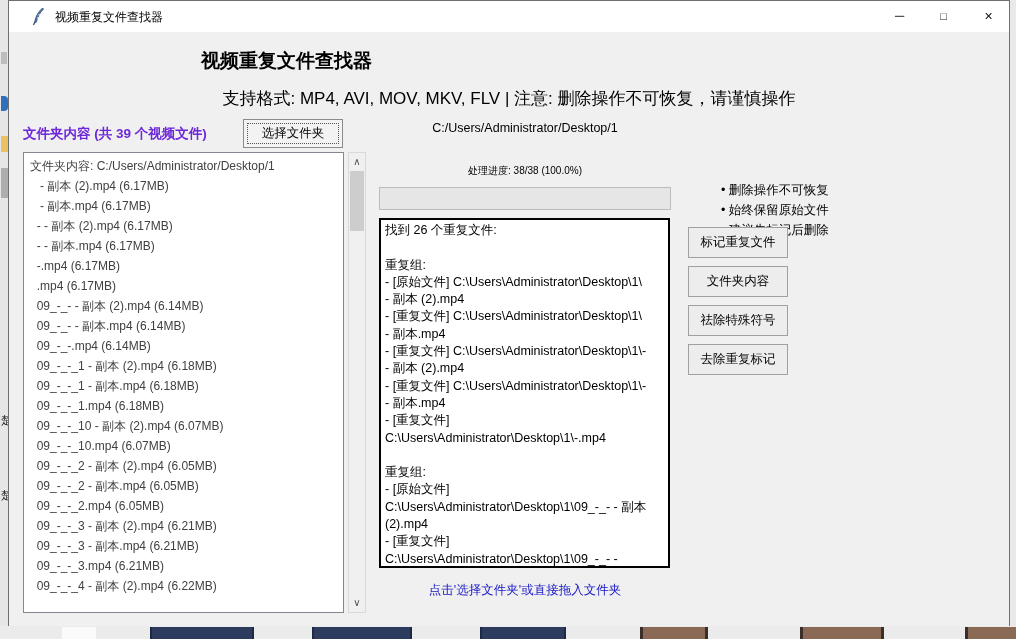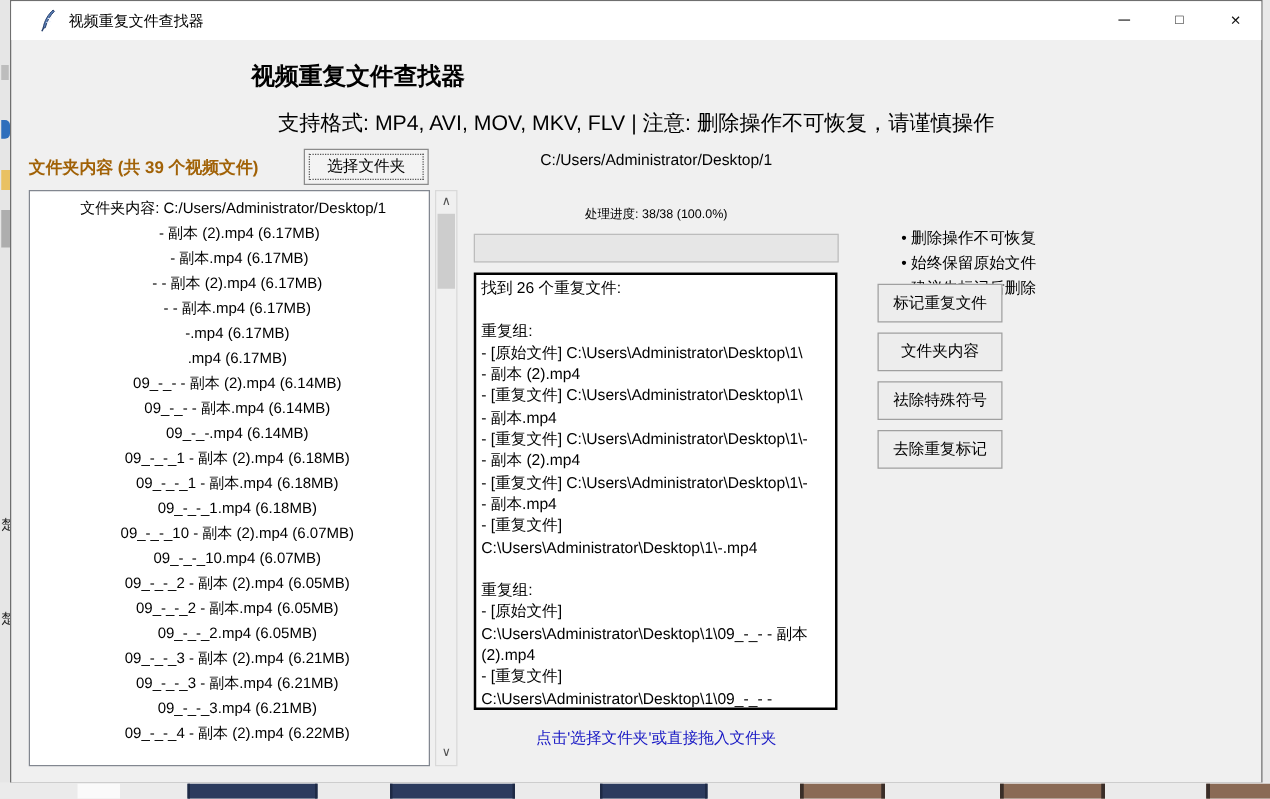--- a/index.html
+++ b/index.html
@@ -26,33 +26,33 @@
   .titlebar-icon{position:absolute;left:21px;top:6px;width:18px;height:19px;}
   .titlebar-title{position:absolute;left:46px;top:8px;font-size:12px;color:#000;}
   .win-btn{position:absolute;top:0;width:45px;height:31px;text-align:center;line-height:30px;font-size:13px;color:#111;}
   .btn-min{left:868px;}
   .btn-max{left:912px;font-size:11px;}
   .btn-close{left:957px;font-size:14px;}
   
   .app-title{position:absolute;left:192px;top:47px;font-size:19px;font-weight:bold;color:#000;}
   .app-subtitle{position:absolute;left:200px;top:86px;width:600px;text-align:center;font-size:17px;color:#000;}
   
-  .folder-label{position:absolute;left:14px;top:124px;font-size:13.5px;font-weight:bold;color:#a16207;}
+  .folder-label{position:absolute;left:14px;top:124px;font-size:13.5px;font-weight:bold;color:#6d28d9;}
   .select-btn{
     position:absolute;left:234px;top:118px;width:100px;height:29px;
     background:#f3f3f3;border:1px solid #8b8b8b;box-sizing:border-box;
     font-size:12.5px;text-align:center;line-height:26px;color:#000;
   }
   .select-btn::after{content:"";position:absolute;left:3px;top:3px;right:3px;bottom:3px;border:1px dotted #555;}
   .file-listbox{
     position:absolute;left:14px;top:151px;width:321px;height:461px;
     background:#ffffff;border:1px solid #828790;box-sizing:border-box;
     overflow:hidden;padding:3px 0 0 6px;
   }
-  .file-line{font-size:12px;line-height:20px;color:#000000;white-space:pre;text-align:center;}
+  .file-line{font-size:12px;line-height:20px;color:#404040;white-space:pre;}
   .v-scrollbar{
     position:absolute;left:339px;top:151px;width:18px;height:461px;
     background:#f0f0f0;border:1px solid #d9d9d9;box-sizing:border-box;
   }
   .scroll-arrow{position:absolute;left:0;width:16px;height:16px;text-align:center;color:#505050;font-size:10px;line-height:16px;}
   .arrow-up{top:1px;}
   .arrow-down{bottom:1px;}
   .scroll-thumb{position:absolute;left:1px;top:18px;width:14px;height:60px;background:#cdcdcd;}
   
   .path-label{position:absolute;left:370px;top:120px;width:292px;text-align:center;font-size:12.5px;color:#000;}
@@ -67,21 +67,21 @@
     overflow:hidden;padding:2px 4px;
   }
   .result-line{font-size:12.5px;line-height:17.3px;min-height:17.3px;color:#000;white-space:pre;}
   .drop-hint{position:absolute;left:370px;top:581px;width:292px;text-align:center;font-size:12.5px;color:#1717c4;}
   
   .tips{position:absolute;left:712px;top:131px;font-size:12.5px;color:#000;margin-top:48px;}
   .tip-line{line-height:20px;white-space:pre;}
   .action-btn{
     position:absolute;left:679px;width:100px;height:31px;
     background:#ededed;border:1px solid #a0a0a0;box-sizing:border-box;
-    font-size:12.5px;text-align:center;line-height:29px;color:#000;margin-left:14px;
+    font-size:12.5px;text-align:center;line-height:29px;color:#000;
   }
   .abtn-1{top:226px;}
   .abtn-2{top:265px;}
   .abtn-3{top:304px;}
   .abtn-4{top:343px;}
 </style>
 </head>
 <body>
 
 <div class="left-sliver">

